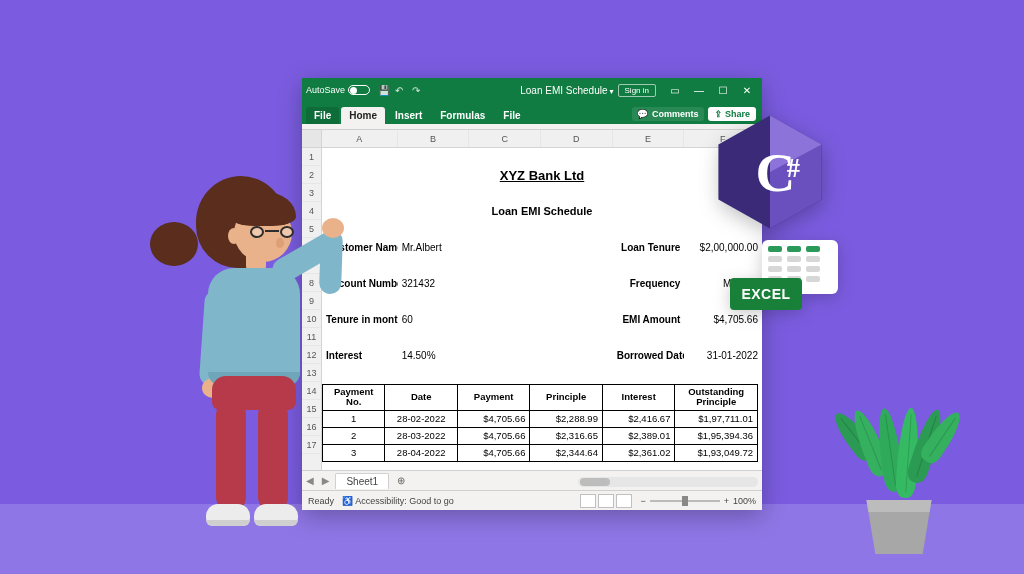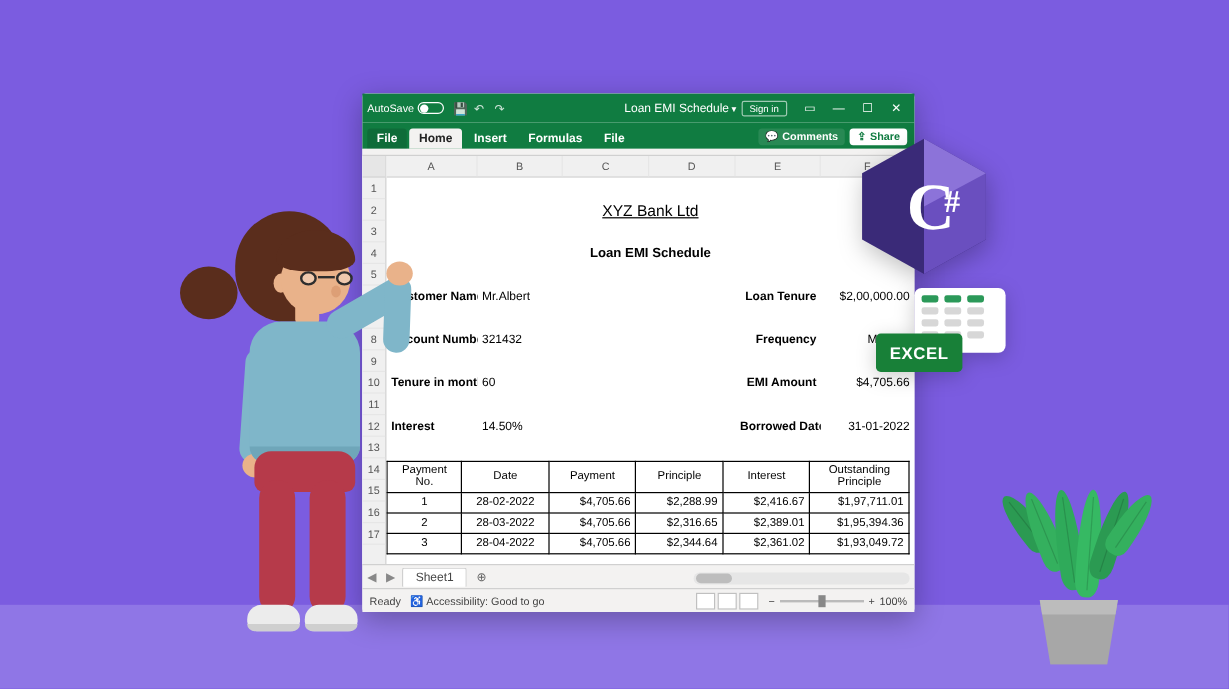--- a/index.html
+++ b/index.html
@@ -75,27 +75,27 @@
   .colheads { display:flex; height:18px; background:#f0f0f0; border-bottom:1px solid #d4d4d4; font-size:9px; color:#555; }
   .colheads .ch { border-right:1px solid #e6e6e6; text-align:center; line-height:18px; }
   .chA{width:76px}.chB{width:72px}.chC{width:72px}.chD{width:72px}.chE{width:72px}.chF{width:78px}
 
   .sheet { font-size:10px; }
   .srow { display:flex; height:18px; align-items:center; }
   .cA{width:76px}.cB{width:72px}.cC{width:72px}.cD{width:72px}.cE{width:72px}.cF{width:78px}
   .cell { padding:0 4px; white-space:nowrap; overflow:hidden; }
   .bold { font-weight:700; }
   .right { text-align:right; }
-  .title-big { font-size:13px; font-weight:400; text-decoration:underline; }
+  .title-big { font-size:13px; font-weight:700; text-decoration:underline; }
   .title-sub { font-size:11px; font-weight:700; }
   .merge-all { width:442px; text-align:center; }
 
   table.sched { border-collapse:collapse; width:436px; margin-top:2px; }
   table.sched th, table.sched td { border:1px solid #000; font-size:9.5px; padding:2px 4px; height:17px; }
-  table.sched th { font-weight:400; text-align:center; line-height:1.1; }
+  table.sched th { font-weight:700; text-align:center; line-height:1.1; }
   table.sched td { text-align:center; }
   table.sched td.r { text-align:right; }
 
   .sheet-tabs {
     height:20px; background:#f3f2f1; border-top:1px solid #d0d0d0;
     display:flex; align-items:center; font-size:10px; color:#444; position:relative;
   }
   .sheet-tabs .nav { padding:0 4px; color:#888; }
   .sheet-tabs .stab { background:#fff; border:1px solid #d0d0d0; border-bottom:none; padding:2px 10px; margin-left:2px; border-radius:2px 2px 0 0;}
   .sheet-tabs .add { padding:0 8px; color:#666; }

